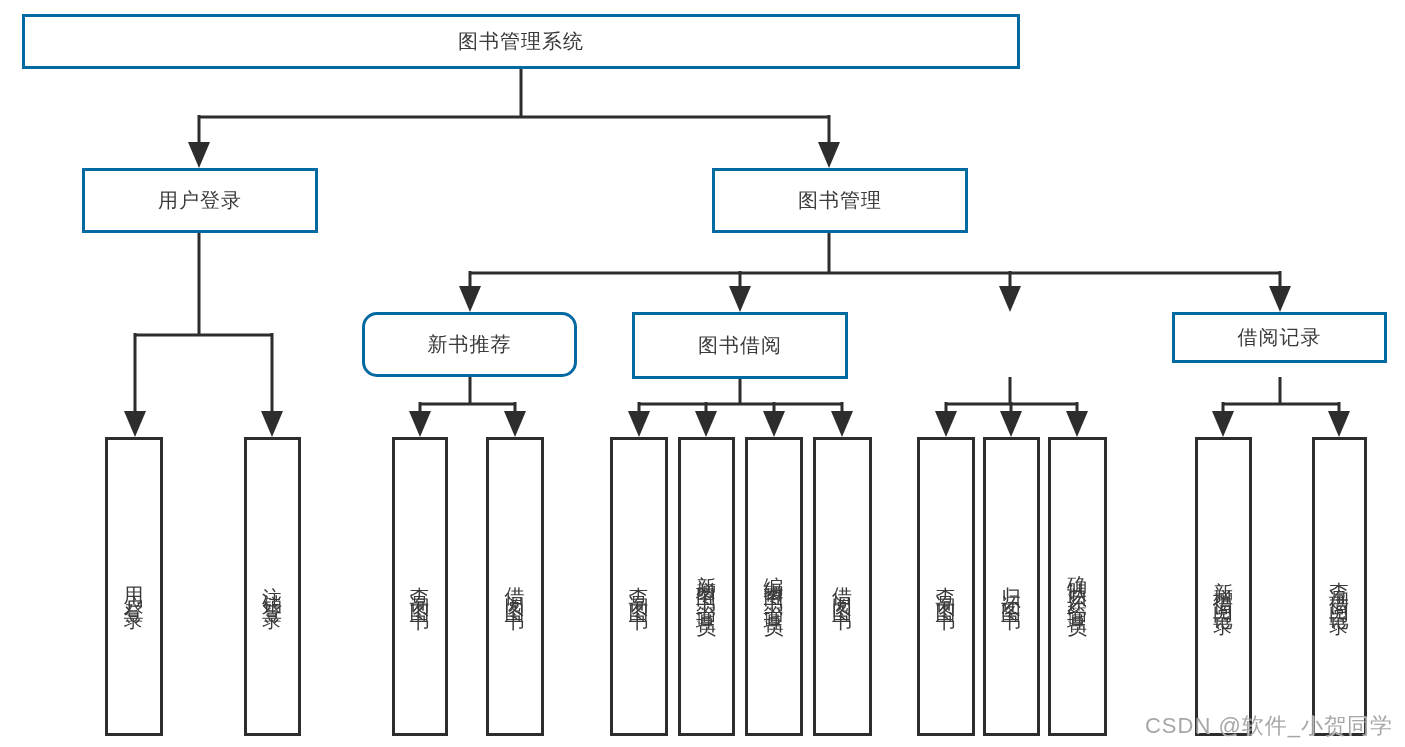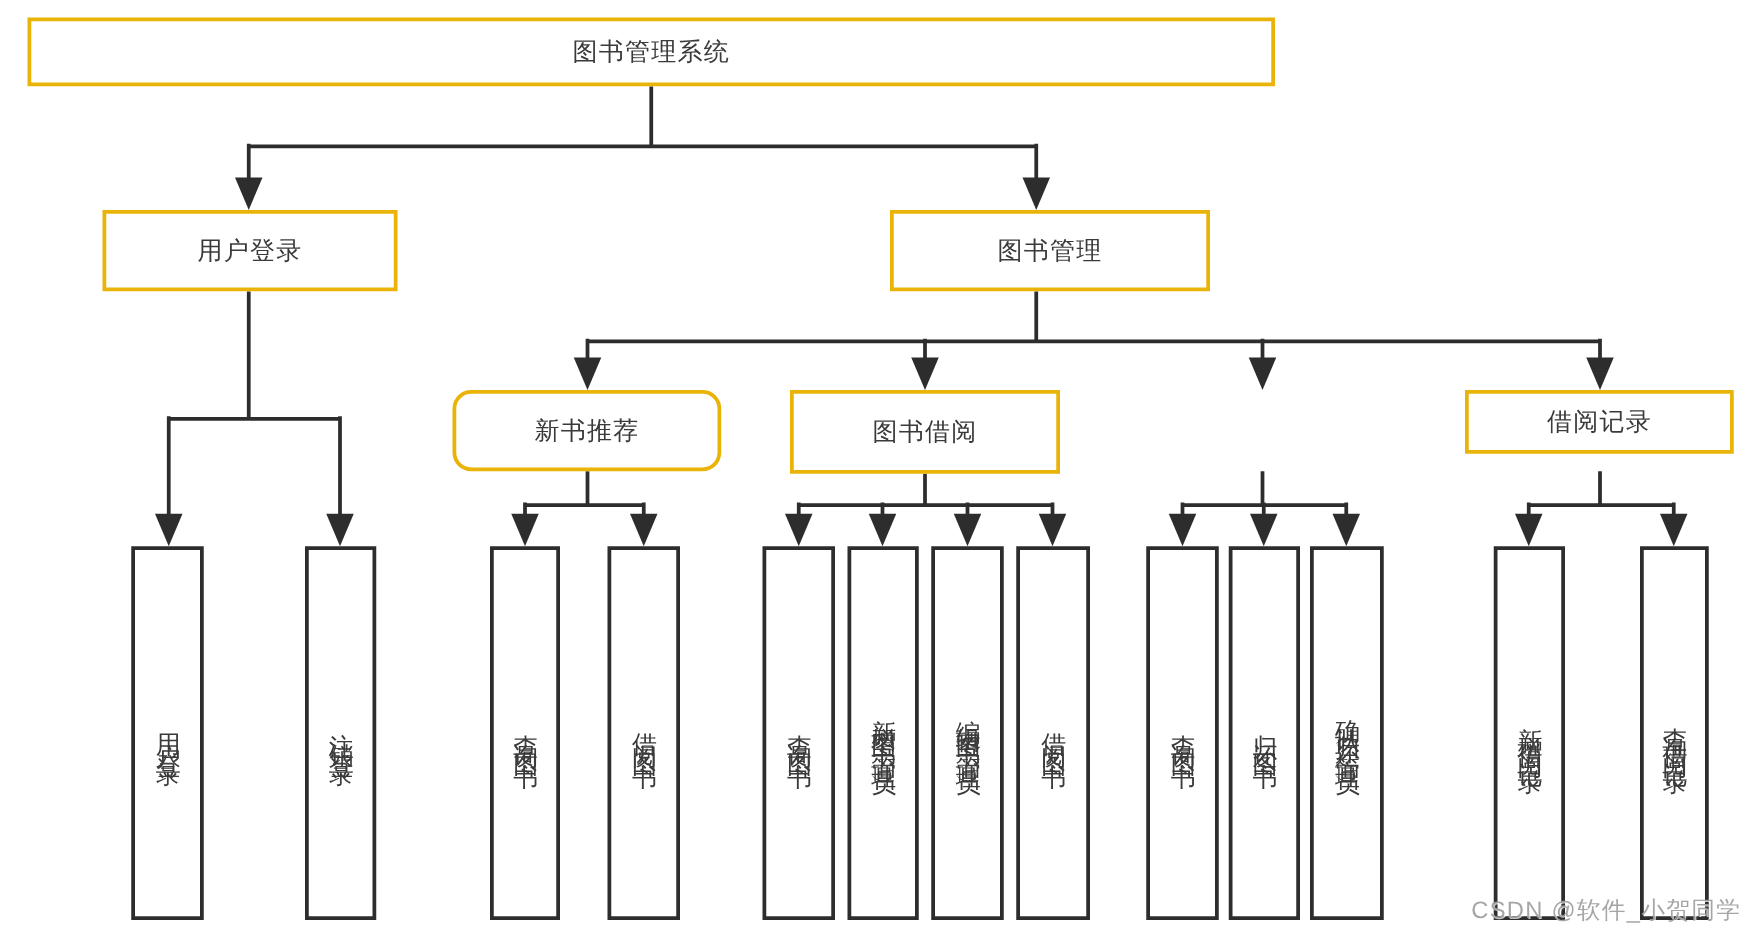--- a/index.html
+++ b/index.html
@@ -18,21 +18,21 @@
   .connectors {
     position: absolute;
     left: 0;
     top: 0;
     width: 1405px;
     height: 747px;
   }
   .node {
     position: absolute;
     box-sizing: border-box;
-    border: 3px solid #eab308;
+    border: 3px solid #0369a1;
     background: #ffffff;
     display: flex;
     align-items: center;
     justify-content: center;
     color: #3a3a3a;
     font-size: 20px;
     letter-spacing: 1px;
     white-space: nowrap;
   }
   .vnode {
@@ -50,21 +50,21 @@
     writing-mode: vertical-rl;
     text-orientation: mixed;
     letter-spacing: 8px;
     line-height: 1;
     white-space: nowrap;
   }
   .watermark {
     position: absolute;
     right: 12px;
     bottom: 6px;
-    font-size: 19px;
+    font-size: 22px;
     color: rgba(158, 158, 158, 0.92);
     letter-spacing: 1px;
     text-shadow: 1px 1px 0 rgba(255,255,255,0.7);
   }
 </style>
 </head>
 <body>
 
 <div class="canvas">
 

